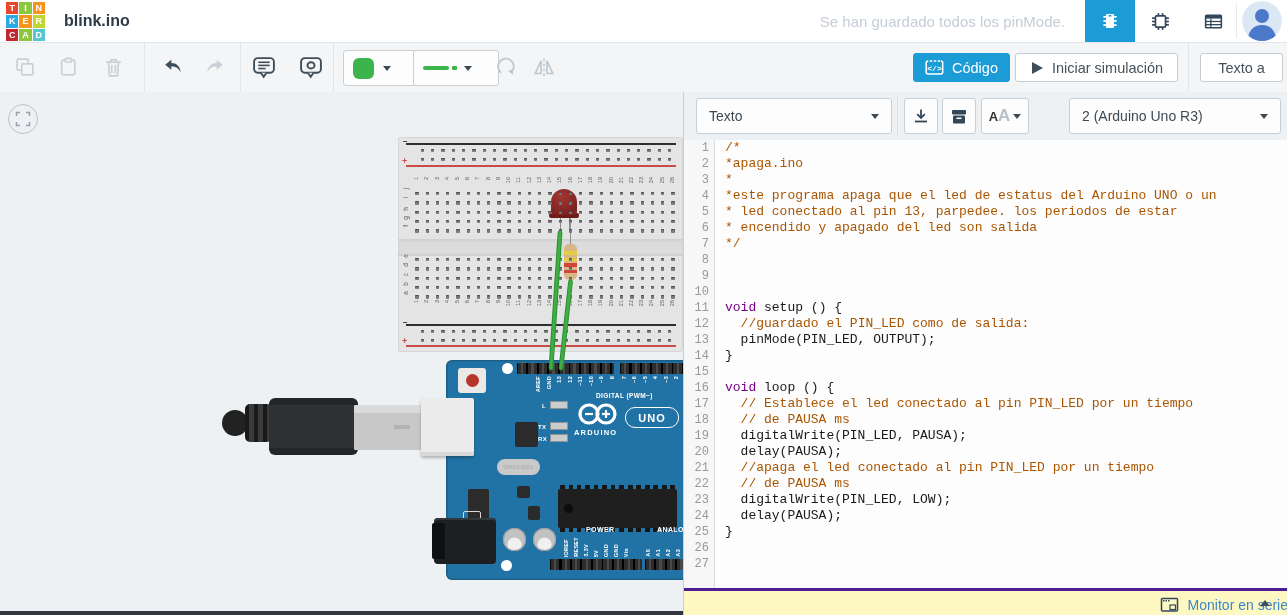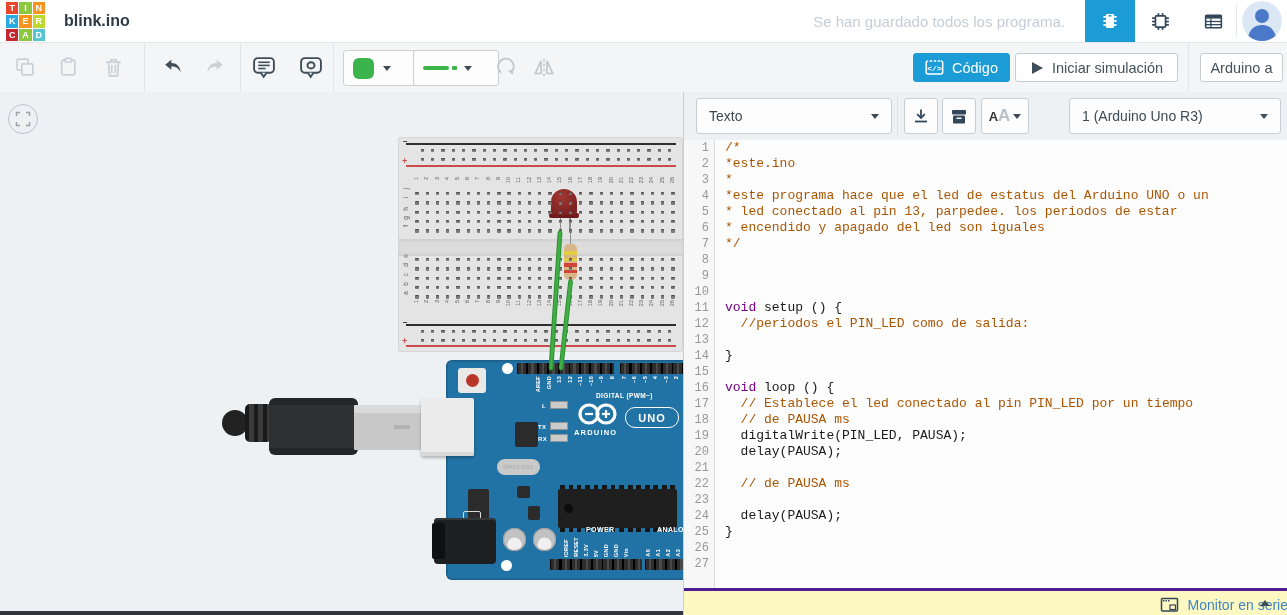--- a/index.html
+++ b/index.html
@@ -148,21 +148,21 @@
       <div class="logo-cell" style="background: rgb(141, 198, 63);">I</div>
       <div class="logo-cell" style="background: rgb(247, 148, 30);">N</div>
       <div class="logo-cell" style="background: rgb(41, 171, 226);">K</div>
       <div class="logo-cell" style="background: rgb(247, 148, 30);">E</div>
       <div class="logo-cell" style="background: rgb(191, 215, 48);">R</div>
       <div class="logo-cell" style="background: rgb(193, 39, 45);">C</div>
       <div class="logo-cell" style="background: rgb(141, 198, 63);">A</div>
       <div class="logo-cell" style="background: rgb(86, 197, 208);">D</div>
     </div>
   <div class="doc-title">blink.ino</div>
-  <div class="saved">Se han guardado todos los programa.</div>
+  <div class="saved">Se han guardado todos los pinMode.</div>
 
   <button class="tb-icon-btn active" style="left:1085px;width:50px;">
     <svg width="20" height="20" viewBox="0 0 20 20">
       <rect x="6" y="3" width="8" height="14" rx="1" fill="#fff"></rect>
       <rect x="3.4" y="5" width="2.6" height="1.7" fill="#fff"></rect>
         <rect x="3.4" y="9.1" width="2.6" height="1.7" fill="#fff"></rect>
         <rect x="3.4" y="13.2" width="2.6" height="1.7" fill="#fff"></rect>
       <rect x="14" y="5" width="2.6" height="1.7" fill="#fff"></rect>
         <rect x="14" y="9.1" width="2.6" height="1.7" fill="#fff"></rect>
         <rect x="14" y="13.2" width="2.6" height="1.7" fill="#fff"></rect>
@@ -293,21 +293,21 @@
     <span>Código</span>
   </button>
   <button class="btn" style="left:1015px;width:163px;">
     <svg width="14" height="16" viewBox="0 0 14 16">
       <polygon points="2,2 13,8 2,14" fill="#3f4e59"></polygon>
     </svg>
     <span>Iniciar simulación</span>
   </button>
   <div class="tdivider" style="left:1188px;"></div>
   <button class="btn" style="left:1200px;width:83px;">
-    <span>Arduino a</span>
+    <span>Texto a</span>
   </button>
 </div>
 
 <div class="canvas">
   <button class="fitbtn">
     <svg width="18" height="18" viewBox="0 0 18 18">
       <g fill="none" stroke="#9aa3ab" stroke-width="1.5">
         <path d="M6 2.5 H2.5 V6"></path>
           <path d="M12 2.5 H15.5 V6"></path>
         <path d="M2.5 12 V15.5 H6"></path>
@@ -882,50 +882,50 @@
         <rect x="2" y="2" width="14" height="4.5" rx="1" fill="#33475b"></rect>
         <rect x="3" y="7.5" width="12" height="8" rx="1" fill="#33475b"></rect>
         <line x1="6.5" y1="10.3" x2="11.5" y2="10.3" stroke="#fff" stroke-width="1.5"></line>
       </svg>
     </div>
     <div class="cp-tool" style="left:297px;width:48px;gap:3px;">
       <span><span class="aa1">A</span><span class="aa2">A</span></span>
       <span class="caret"></span>
     </div>
     <div class="cp-select" style="left:385px;width:212px;">
-      <span>1 (Arduino Uno R3)</span>
+      <span>2 (Arduino Uno R3)</span>
       <span class="caret"></span>
     </div>
   </div>
 
   <div class="code-area">
     <div>
         <div class="code-line">
           <div class="gutter">1</div>
           <div class="line-content"><span class="tk-cm">/*</span></div>
         </div>
         <div class="code-line">
           <div class="gutter">2</div>
-          <div class="line-content"><span class="tk-cm">*este.ino</span></div>
+          <div class="line-content"><span class="tk-cm">*apaga.ino</span></div>
         </div>
         <div class="code-line">
           <div class="gutter">3</div>
           <div class="line-content"><span class="tk-cm">*</span></div>
         </div>
         <div class="code-line">
           <div class="gutter">4</div>
-          <div class="line-content"><span class="tk-cm">*este programa hace que el led de estatus del Arduino UNO o un</span></div>
+          <div class="line-content"><span class="tk-cm">*este programa apaga que el led de estatus del Arduino UNO o un</span></div>
         </div>
         <div class="code-line">
           <div class="gutter">5</div>
           <div class="line-content"><span class="tk-cm">* led conectado al pin 13, parpedee. los periodos de estar</span></div>
         </div>
         <div class="code-line">
           <div class="gutter">6</div>
-          <div class="line-content"><span class="tk-cm">* encendido y apagado del led son iguales</span></div>
+          <div class="line-content"><span class="tk-cm">* encendido y apagado del led son salida</span></div>
         </div>
         <div class="code-line">
           <div class="gutter">7</div>
           <div class="line-content"><span class="tk-cm">*/</span></div>
         </div>
         <div class="code-line">
           <div class="gutter">8</div>
         </div>
         <div class="code-line">
           <div class="gutter">9</div>
@@ -933,24 +933,25 @@
         <div class="code-line">
           <div class="gutter">10</div>
           <div class="line-content"></div>
         </div>
         <div class="code-line">
           <div class="gutter">11</div>
           <div class="line-content"><span class="tk-kw">void</span><span class="tk-pl"> setup () {</span></div>
         </div>
         <div class="code-line">
           <div class="gutter">12</div>
-          <div class="line-content"><span class="tk-pl">  </span><span class="tk-cm">//periodos el PIN_LED como de salida:</span></div>
+          <div class="line-content"><span class="tk-pl">  </span><span class="tk-cm">//guardado el PIN_LED como de salida:</span></div>
         </div>
         <div class="code-line">
           <div class="gutter">13</div>
+          <div class="line-content"><span class="tk-pl">  pinMode(PIN_LED, OUTPUT);</span></div>
         </div>
         <div class="code-line">
           <div class="gutter">14</div>
           <div class="line-content"><span class="tk-pl">}</span></div>
         </div>
         <div class="code-line">
           <div class="gutter">15</div>
           <div class="line-content"></div>
         </div>
         <div class="code-line">
@@ -968,27 +969,29 @@
         <div class="code-line">
           <div class="gutter">19</div>
           <div class="line-content"><span class="tk-pl">  digitalWrite(PIN_LED, PAUSA);</span></div>
         </div>
         <div class="code-line">
           <div class="gutter">20</div>
           <div class="line-content"><span class="tk-pl">  delay(PAUSA);</span></div>
         </div>
         <div class="code-line">
           <div class="gutter">21</div>
+          <div class="line-content"><span class="tk-pl">  </span><span class="tk-cm">//apaga el led conectado al pin PIN_LED por un tiempo</span></div>
         </div>
         <div class="code-line">
           <div class="gutter">22</div>
           <div class="line-content"><span class="tk-pl">  </span><span class="tk-cm">// de PAUSA ms</span></div>
         </div>
         <div class="code-line">
           <div class="gutter">23</div>
+          <div class="line-content"><span class="tk-pl">  digitalWrite(PIN_LED, LOW);</span></div>
         </div>
         <div class="code-line">
           <div class="gutter">24</div>
           <div class="line-content"><span class="tk-pl">  delay(PAUSA);</span></div>
         </div>
         <div class="code-line">
           <div class="gutter">25</div>
           <div class="line-content"><span class="tk-pl">}</span></div>
         </div>
         <div class="code-line">

